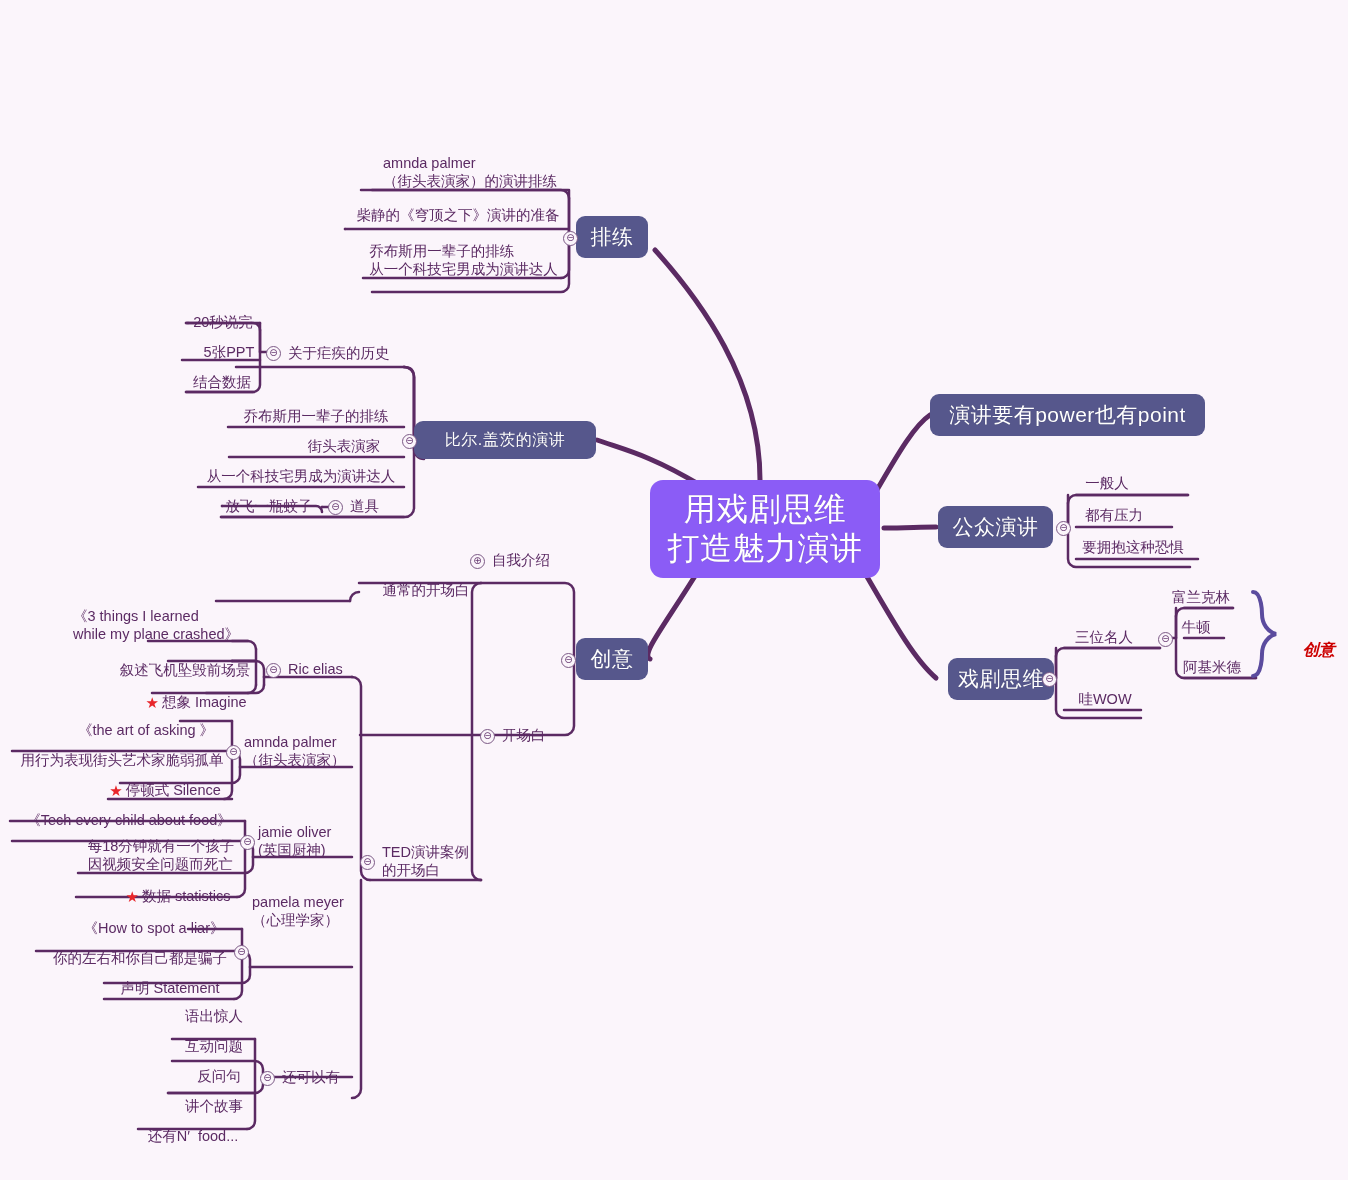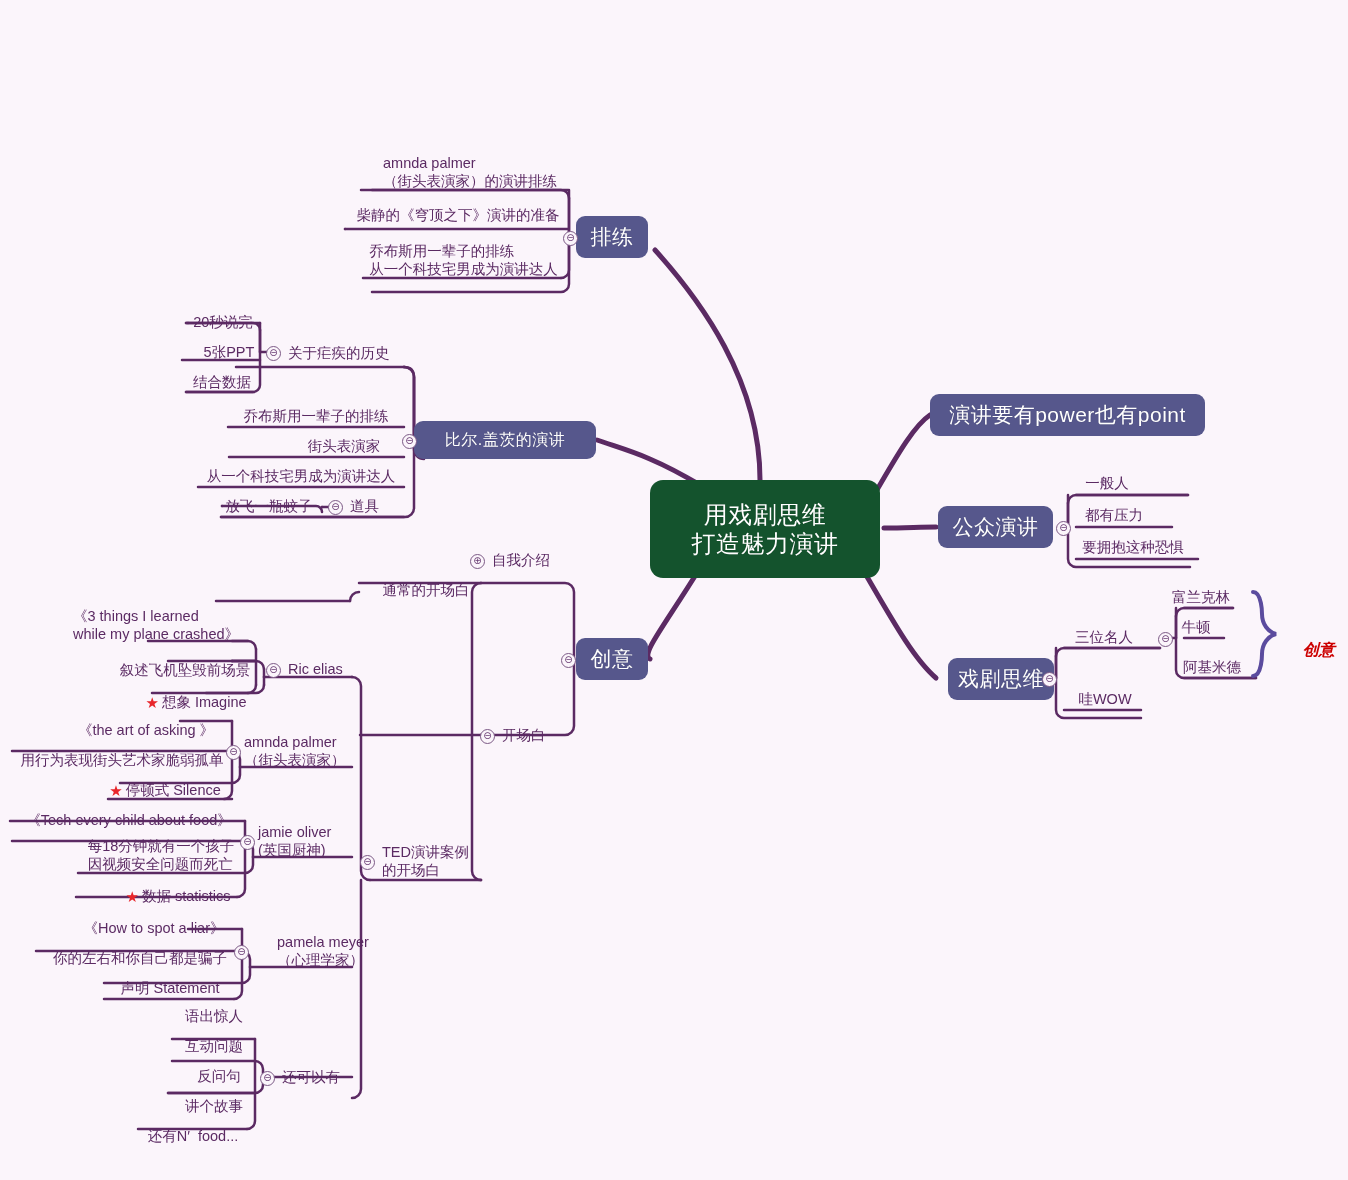--- a/index.html
+++ b/index.html
@@ -20,22 +20,22 @@
     display:flex;align-items:center;justify-content:center;
     text-align:center;
     color:#ffffff;
     border-radius:9px;
     line-height:1.22;
     white-space:pre;
     letter-spacing:.5px;
     text-shadow:0 0 1px rgba(0,0,0,.25);
   }
   .root{
-    background:#14532d;
-    font-size:24px;
+    background:#8b5cf6;
+    font-size:32px;
     border-radius:13px;
   }
   .lvl1{
     background:#56578c;
     font-size:21px;
   }
 
   
   .leaf{
     position:absolute;
@@ -446,21 +446,21 @@
   </div>
   <div class="leaf c" style="left:80px;top:838px;width:162px;height:34px;">
     <span>每18分钟就有一个孩子
 因视频安全问题而死亡</span>
   </div>
   <div class="leaf c" style="left:120px;top:884px;width:116px;height:24px;">
     <span class="star">★</span>
     <span>数据 statistics</span>
   </div>
 
-  <div class="leaf l" style="left:252px;top:933px;width:100px;height:36px;margin-left:25px;">
+  <div class="leaf l" style="left:252px;top:893px;width:100px;height:36px;">
     <span>pamela meyer
 （心理学家）</span>
   </div>
   <div class="tgl" style="left:234px;top:945px;">⊖</div>
   <div class="leaf c" style="left:70px;top:916px;width:168px;height:24px;">
     <span>《How to spot a liar》</span>
   </div>
   <div class="leaf c" style="left:42px;top:946px;width:196px;height:24px;font-family:Liberation Serif, serif;">
     <span>你的左右和你自己都是骗子</span>
   </div>

